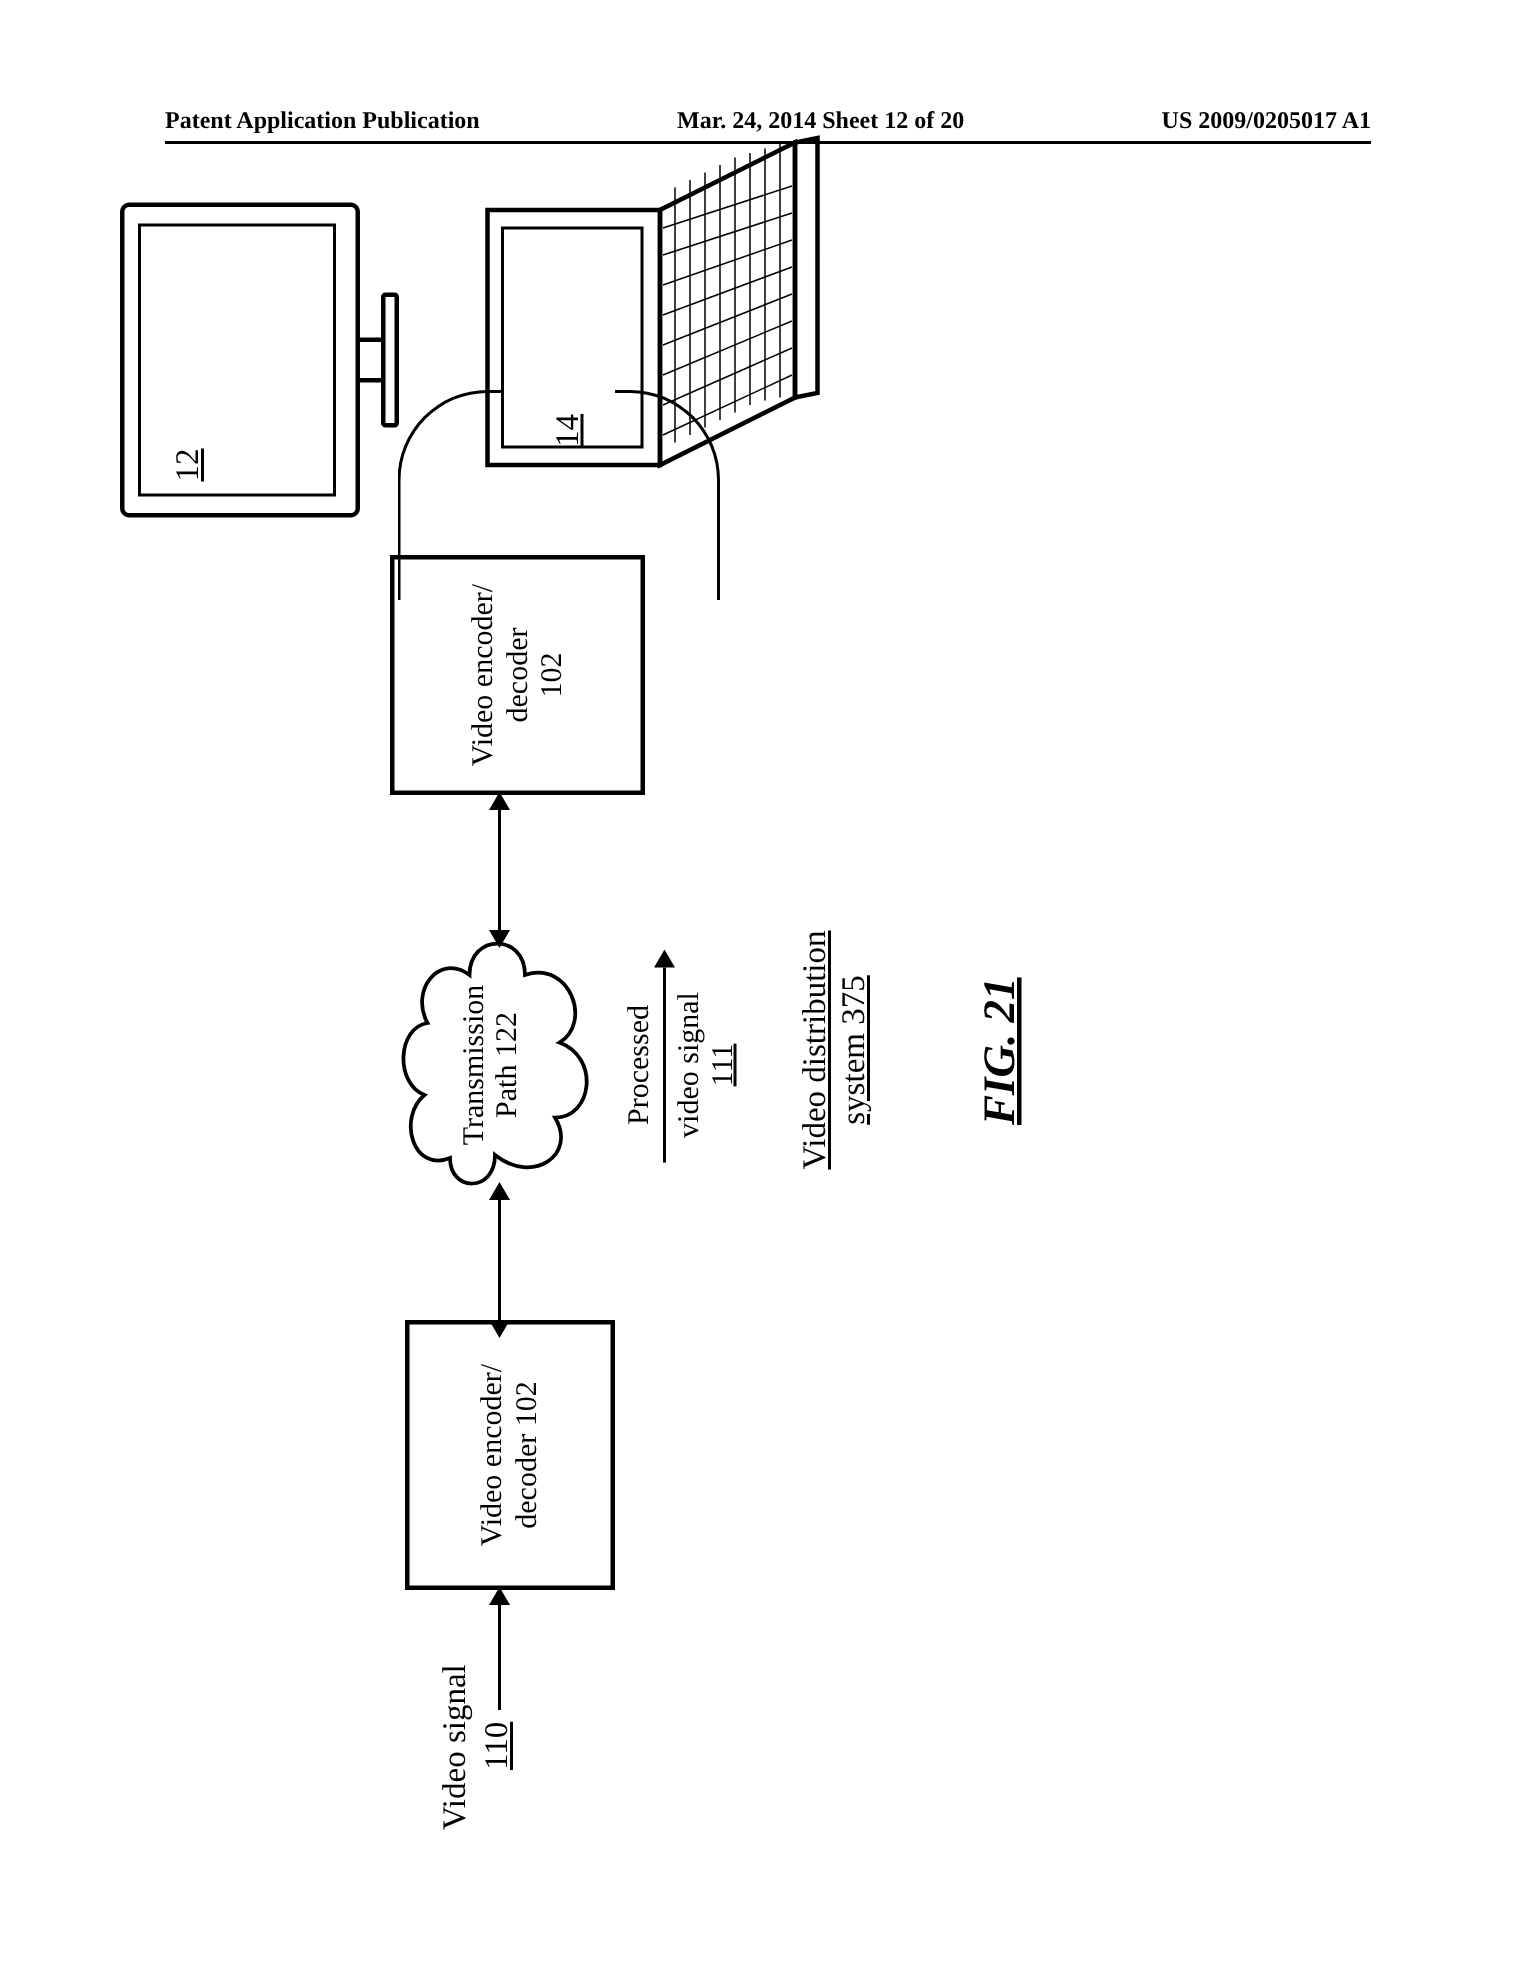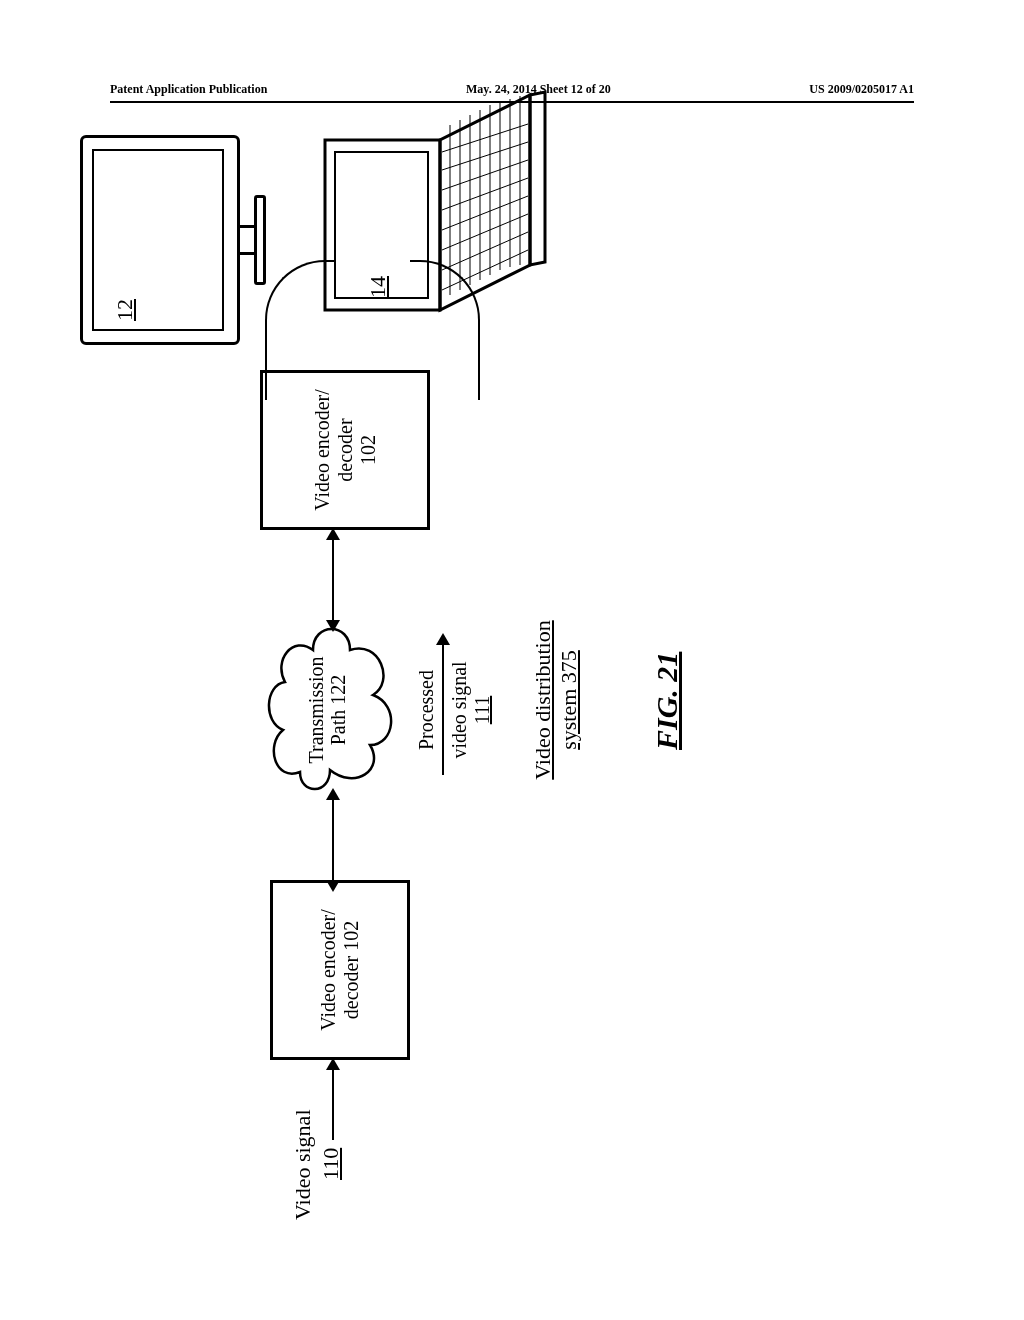--- a/index.html
+++ b/index.html
@@ -11,25 +11,24 @@
     position: relative;
     color: #000;
   }
   .header {
     position: absolute;
     top: 72px;
     left: 110px;
     right: 110px;
     display: flex;
     justify-content: space-between;
-    font-size: 12px;
+    font-size: 16px;
     font-weight: bold;
     border-bottom: 2px solid #000;
     padding-bottom: 4px;
-    margin-top: 10px;
   }
   .diagram-area {
     position: absolute;
     top: 160px;
     left: 110px;
     width: 800px;
     height: 1080px;
     transform: rotate(-90deg);
     transform-origin: center center;
   }
@@ -246,21 +245,21 @@
     font-weight: bold;
     font-style: italic;
     text-decoration: underline;
   }
 </style>
 </head>
 <body>
 
 <div class="header">
   <span>Patent Application Publication</span>
-  <span>May. 24, 2014  Sheet 12 of 20</span>
+  <span>Mar. 24, 2014  Sheet 12 of 20</span>
   <span>US 2009/0205017 A1</span>
 </div>
 
 <div class="diagram-area">
 
   <div class="video-signal-label">Video signal</div>
   <div class="video-signal-num">110</div>
   <div class="arrow1"></div>
 
   <div class="encoder1">

